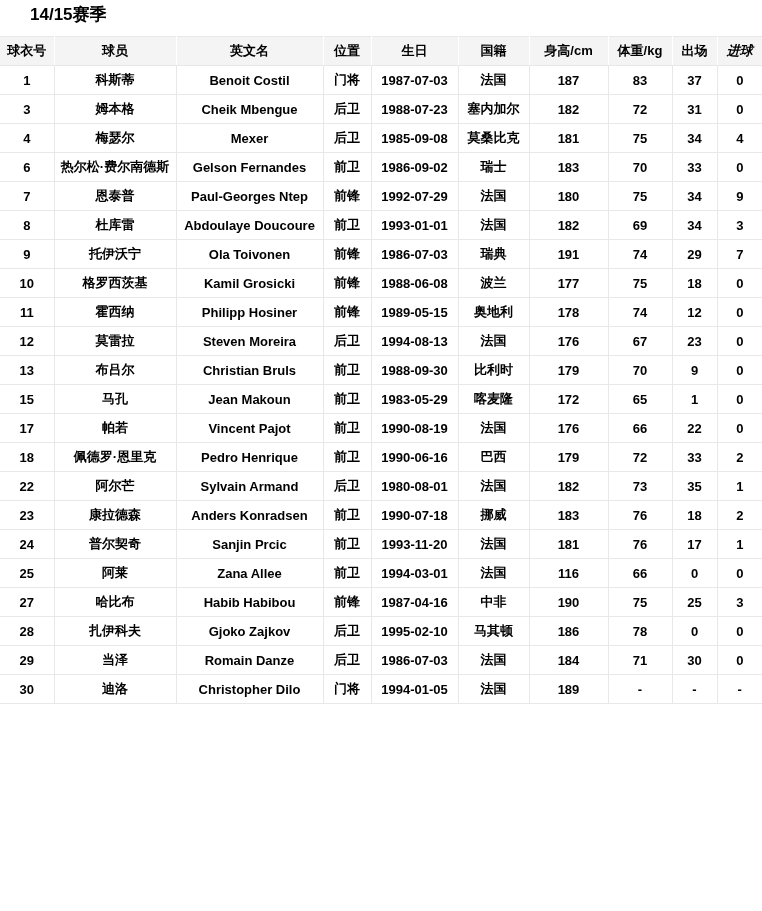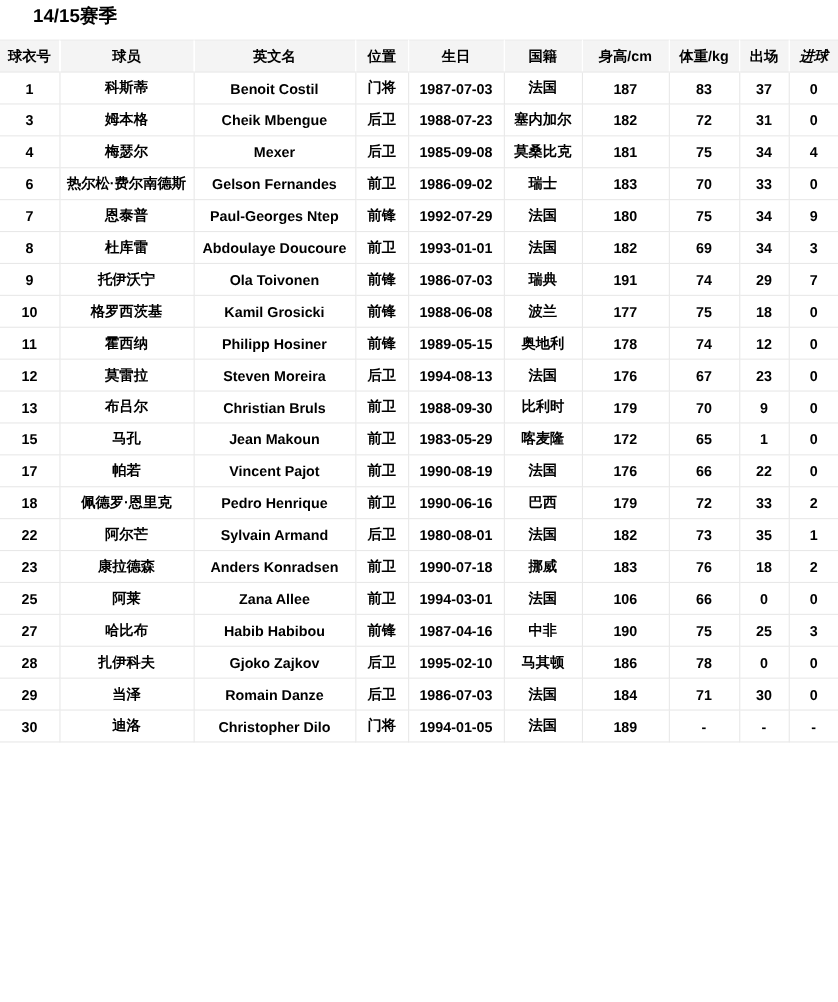--- a/index.html
+++ b/index.html
@@ -282,27 +282,39 @@
           <td>Anders Konradsen</td>
           <td>前卫</td>
           <td>1990-07-18</td>
           <td>挪威</td>
           <td>183</td>
           <td>76</td>
           <td>18</td>
           <td>2</td>
         </tr>
         <tr>
+          <td>24</td>
+          <td>普尔契奇</td>
+          <td>Sanjin Prcic</td>
+          <td>前卫</td>
+          <td>1993-11-20</td>
+          <td>法国</td>
+          <td>181</td>
+          <td>76</td>
+          <td>17</td>
+          <td>1</td>
+        </tr>
+        <tr>
           <td>25</td>
           <td>阿莱</td>
           <td>Zana Allee</td>
           <td>前卫</td>
           <td>1994-03-01</td>
           <td>法国</td>
-          <td>106</td>
+          <td>116</td>
           <td>66</td>
           <td>0</td>
           <td>0</td>
         </tr>
         <tr>
           <td>27</td>
           <td>哈比布</td>
           <td>Habib Habibou</td>
           <td>前锋</td>
           <td>1987-04-16</td>

